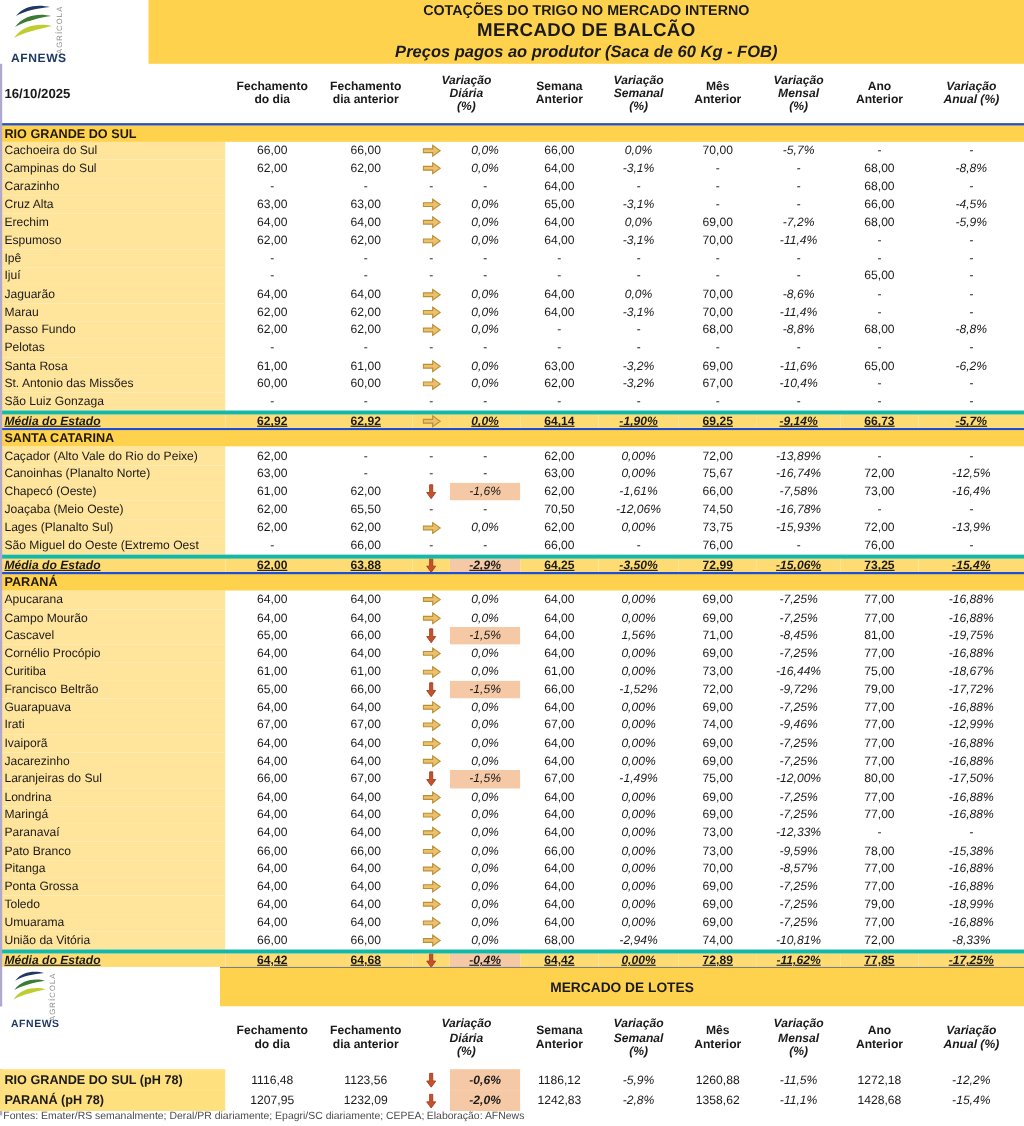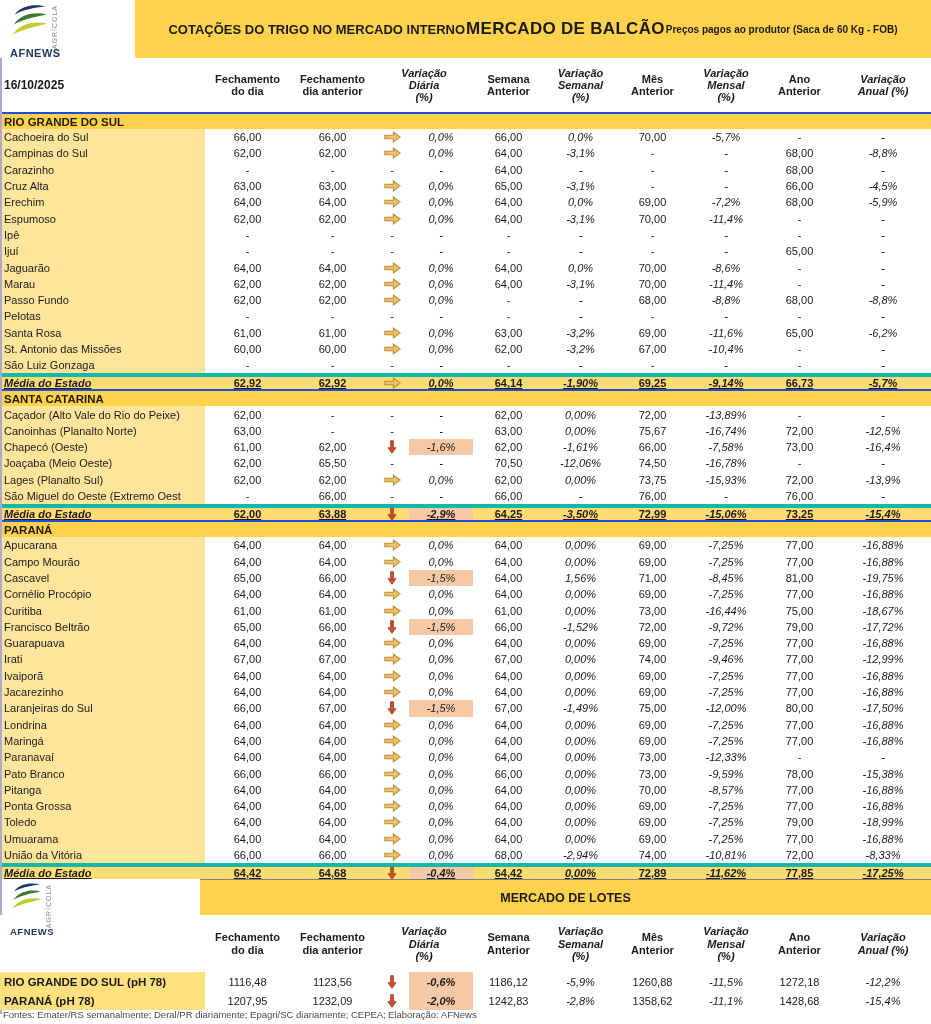--- a/index.html
+++ b/index.html
@@ -4,24 +4,24 @@
 <style>
   html,body{margin:0;padding:0;background:#fff;}
   .page{width:931px;height:1024px;position:relative;background:#fff;
         font-family:"Liberation Sans",sans-serif;color:#1a1a1a;overflow:hidden;
         --cols:205px 85px 85px 34px 64px 71px 73px 71px 76px 71px 96px;
         --gold:#FFD24D; --label:#FFE49B; --media:#FFDC73; --hl:#F6C9A6;}
   .leftstrip{position:absolute;left:0;top:58px;width:2px;height:956px;background:#AFA9CD;}
   
   .tophdr{display:flex;height:58px;}
   .logobox{width:135px;background:#fff;display:flex;align-items:flex-start;padding:3px 0 0 10px;box-sizing:border-box;}
-  .goldband{flex:1;background:var(--gold);display:flex;flex-direction:row;align-items:center;justify-content:center;gap:1px;}
+  .goldband{flex:1;background:var(--gold);display:flex;flex-direction:column;align-items:center;justify-content:center;gap:1px;}
   .t1{font-size:13px;font-weight:bold;}
   .t2{font-size:17px;font-weight:bold;letter-spacing:.3px;}
-  .t3{font-size:10px;font-weight:bold;}
+  .t3{font-size:15px;font-weight:bold;font-style:italic;}
   
   .logo{display:flex;flex-direction:column;}
   .logo .top{display:flex;align-items:flex-start;}
   .logo .vert{writing-mode:vertical-rl;transform:rotate(180deg);font-size:7px;color:#8a8a8a;letter-spacing:1px;margin-left:1px;margin-top:2px;}
   .brand{font-size:11px;font-weight:bold;color:#1F3864;letter-spacing:.5px;margin-top:-2px;}
   .logo.small svg{width:34px;height:30px;}
   .logo.small .brand{font-size:9.5px;}
   
   .heads{display:grid;grid-template-columns:var(--cols);height:54px;background:#fff;}
   .heads.lotes-heads{height:57px;}

